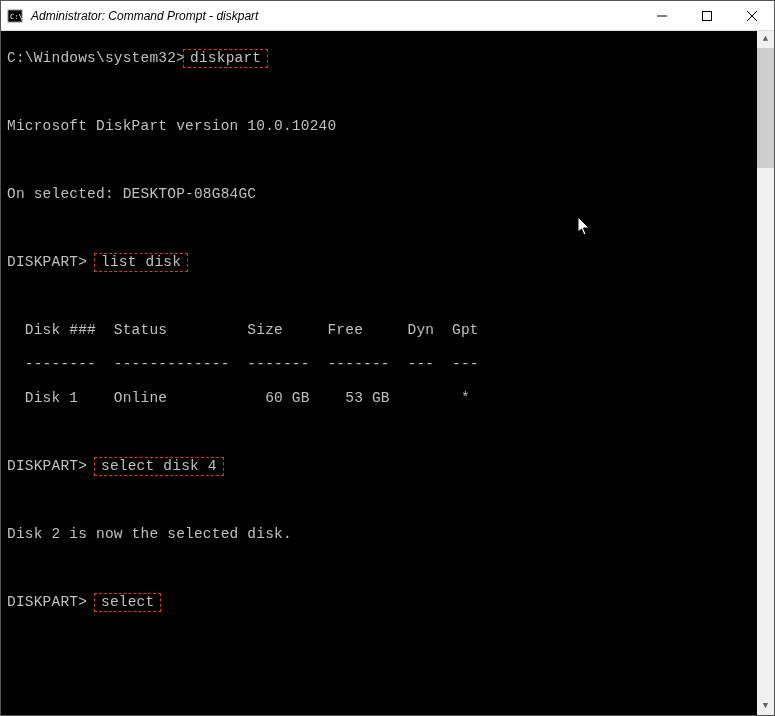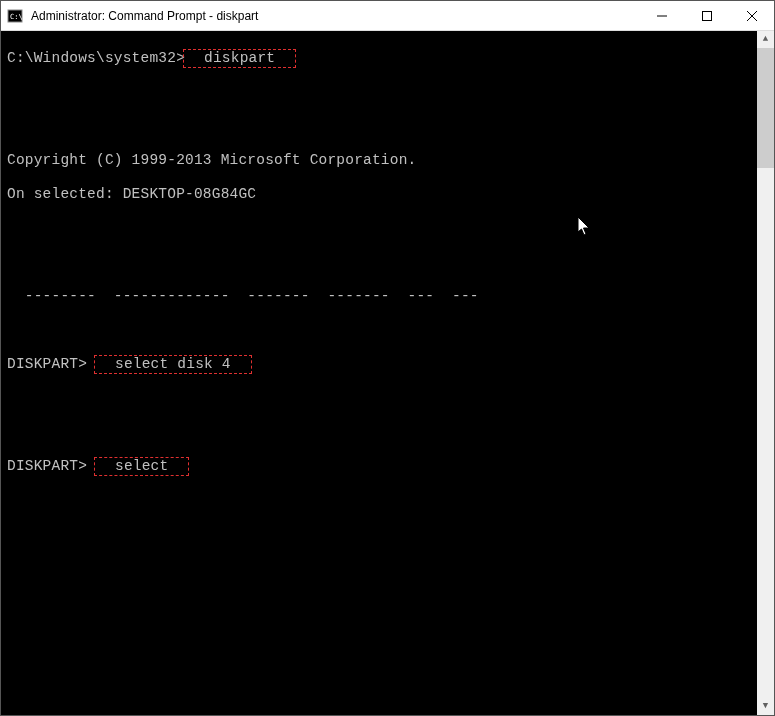--- a/index.html
+++ b/index.html
@@ -27,20 +27,21 @@
     margin: 0 6px;
     display: flex;
     align-items: center;
     justify-content: center;
   }
   .titlebar-title {
     flex: 1;
     color: #000;
     font-size: 12px;
     padding-left: 2px;
+    font-style: italic;
   }
   .titlebar-buttons {
     display: flex;
     height: 100%;
   }
   .titlebar-btn {
     width: 45px;
     height: 100%;
     display: flex;
     align-items: center;
@@ -85,21 +86,21 @@
     color: #606060;
     font-size: 9px;
     display: flex;
     align-items: center;
     justify-content: center;
   }
   .scrollbar-arrow.top { top: 0; }
   .scrollbar-arrow.bot { bottom: 0; }
   .hl {
     border: 1.5px dashed #e03030;
-    padding: 0 20px;
+    padding: 0 6px;
     margin: -2px -2px;
     display: inline-block;
   }
   .cursor-arrow {
     position: absolute;
     left: 577px;
     top: 186px;
     width: 12px;
     height: 19px;
     pointer-events: none;
@@ -133,29 +134,33 @@
           <line x1="0" y1="0" x2="10" y2="10" stroke="#000" stroke-width="1"></line>
           <line x1="10" y1="0" x2="0" y2="10" stroke="#000" stroke-width="1"></line>
         </svg>
     </div>
   </div>
 </div>
 
 <div class="console">
 <span class="line"><span>C:\Windows\system32&gt;</span><span class="hl">diskpart</span></span>
 <span class="line"> </span>
+<span class="line">Microsoft DiskPart version 10.0.10240</span>
 <span class="line"> </span>
-<span class="line">Copyright (C) 1999-2013 Microsoft Corporation.</span>
 <span class="line">On selected: DESKTOP-08G84GC</span>
 <span class="line"> </span>
+<span class="line"><span>DISKPART&gt; </span><span class="hl">list disk</span></span>
 <span class="line"> </span>
+<span class="line">  Disk ###  Status         Size     Free     Dyn  Gpt</span>
 <span class="line">  --------  -------------  -------  -------  ---  ---</span>
+<span class="line">  Disk 1    Online           60 GB    53 GB        *</span>
 <span class="line"> </span>
 <span class="line"><span>DISKPART&gt; </span><span class="hl">select disk 4</span></span>
 <span class="line"> </span>
+<span class="line">Disk 2 is now the selected disk.</span>
 <span class="line"> </span>
 <span class="line"><span>DISKPART&gt; </span><span class="hl">select</span></span>
 
 
 
 
 
 
 
 

